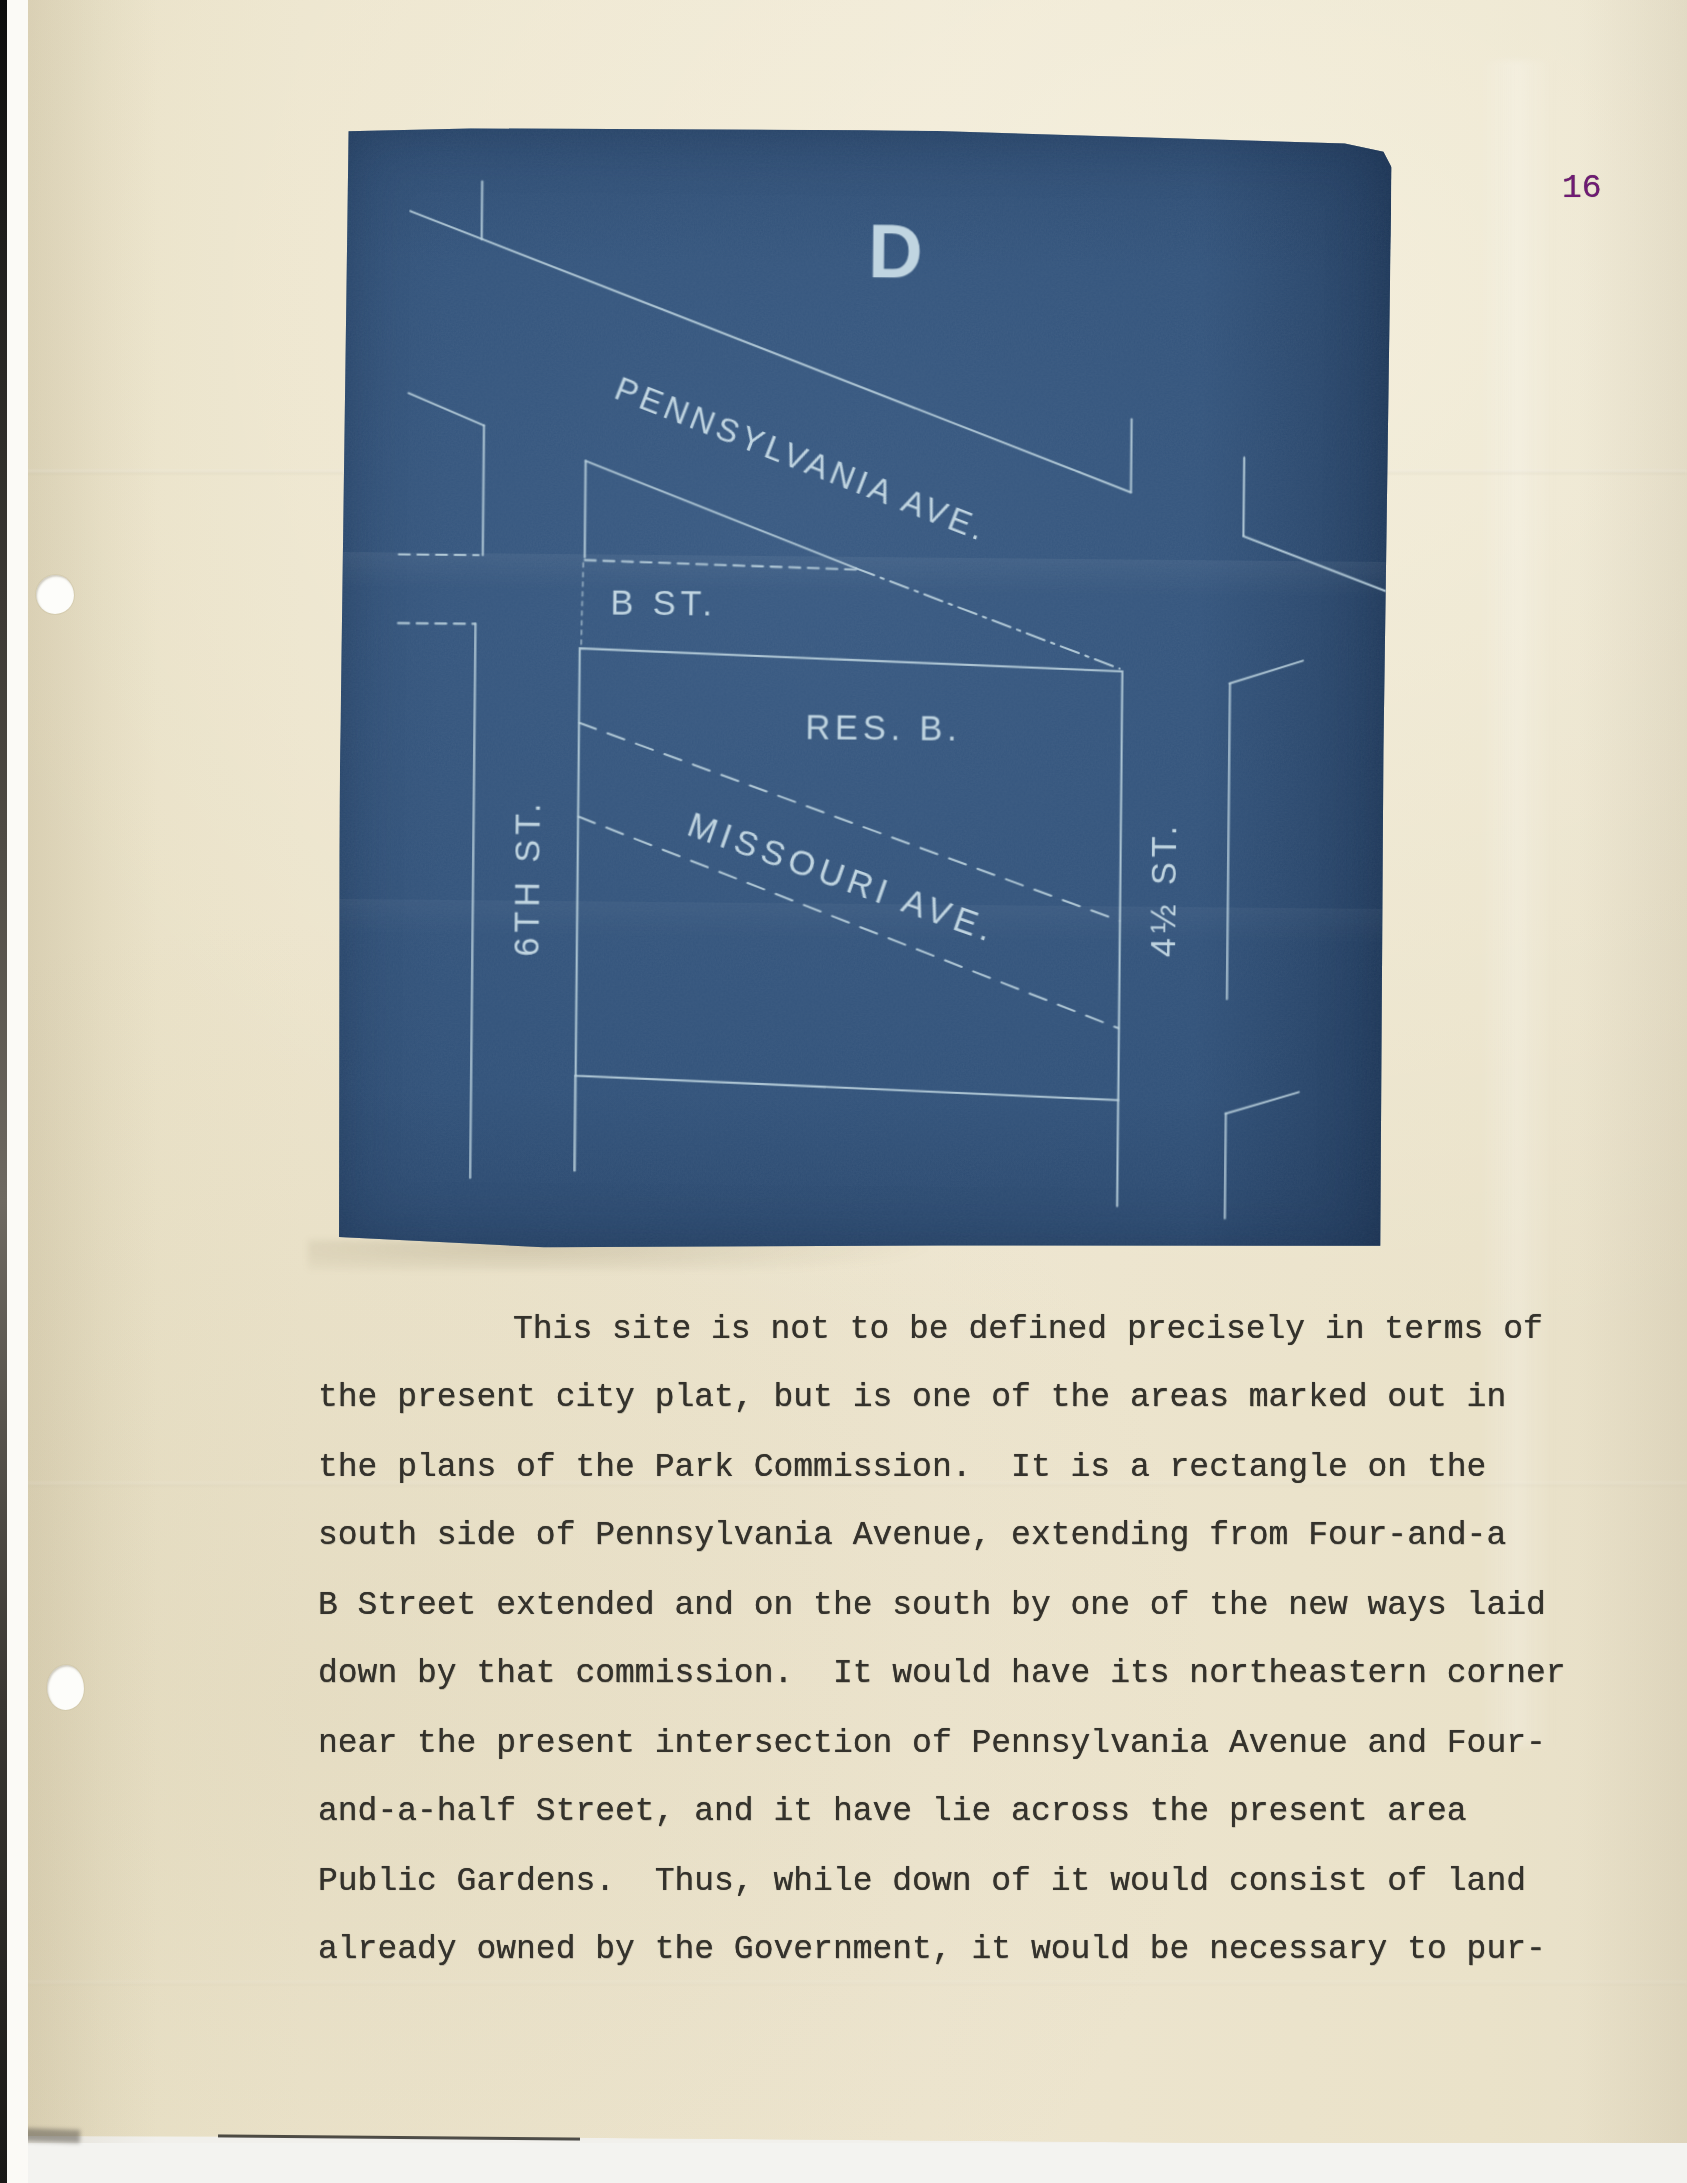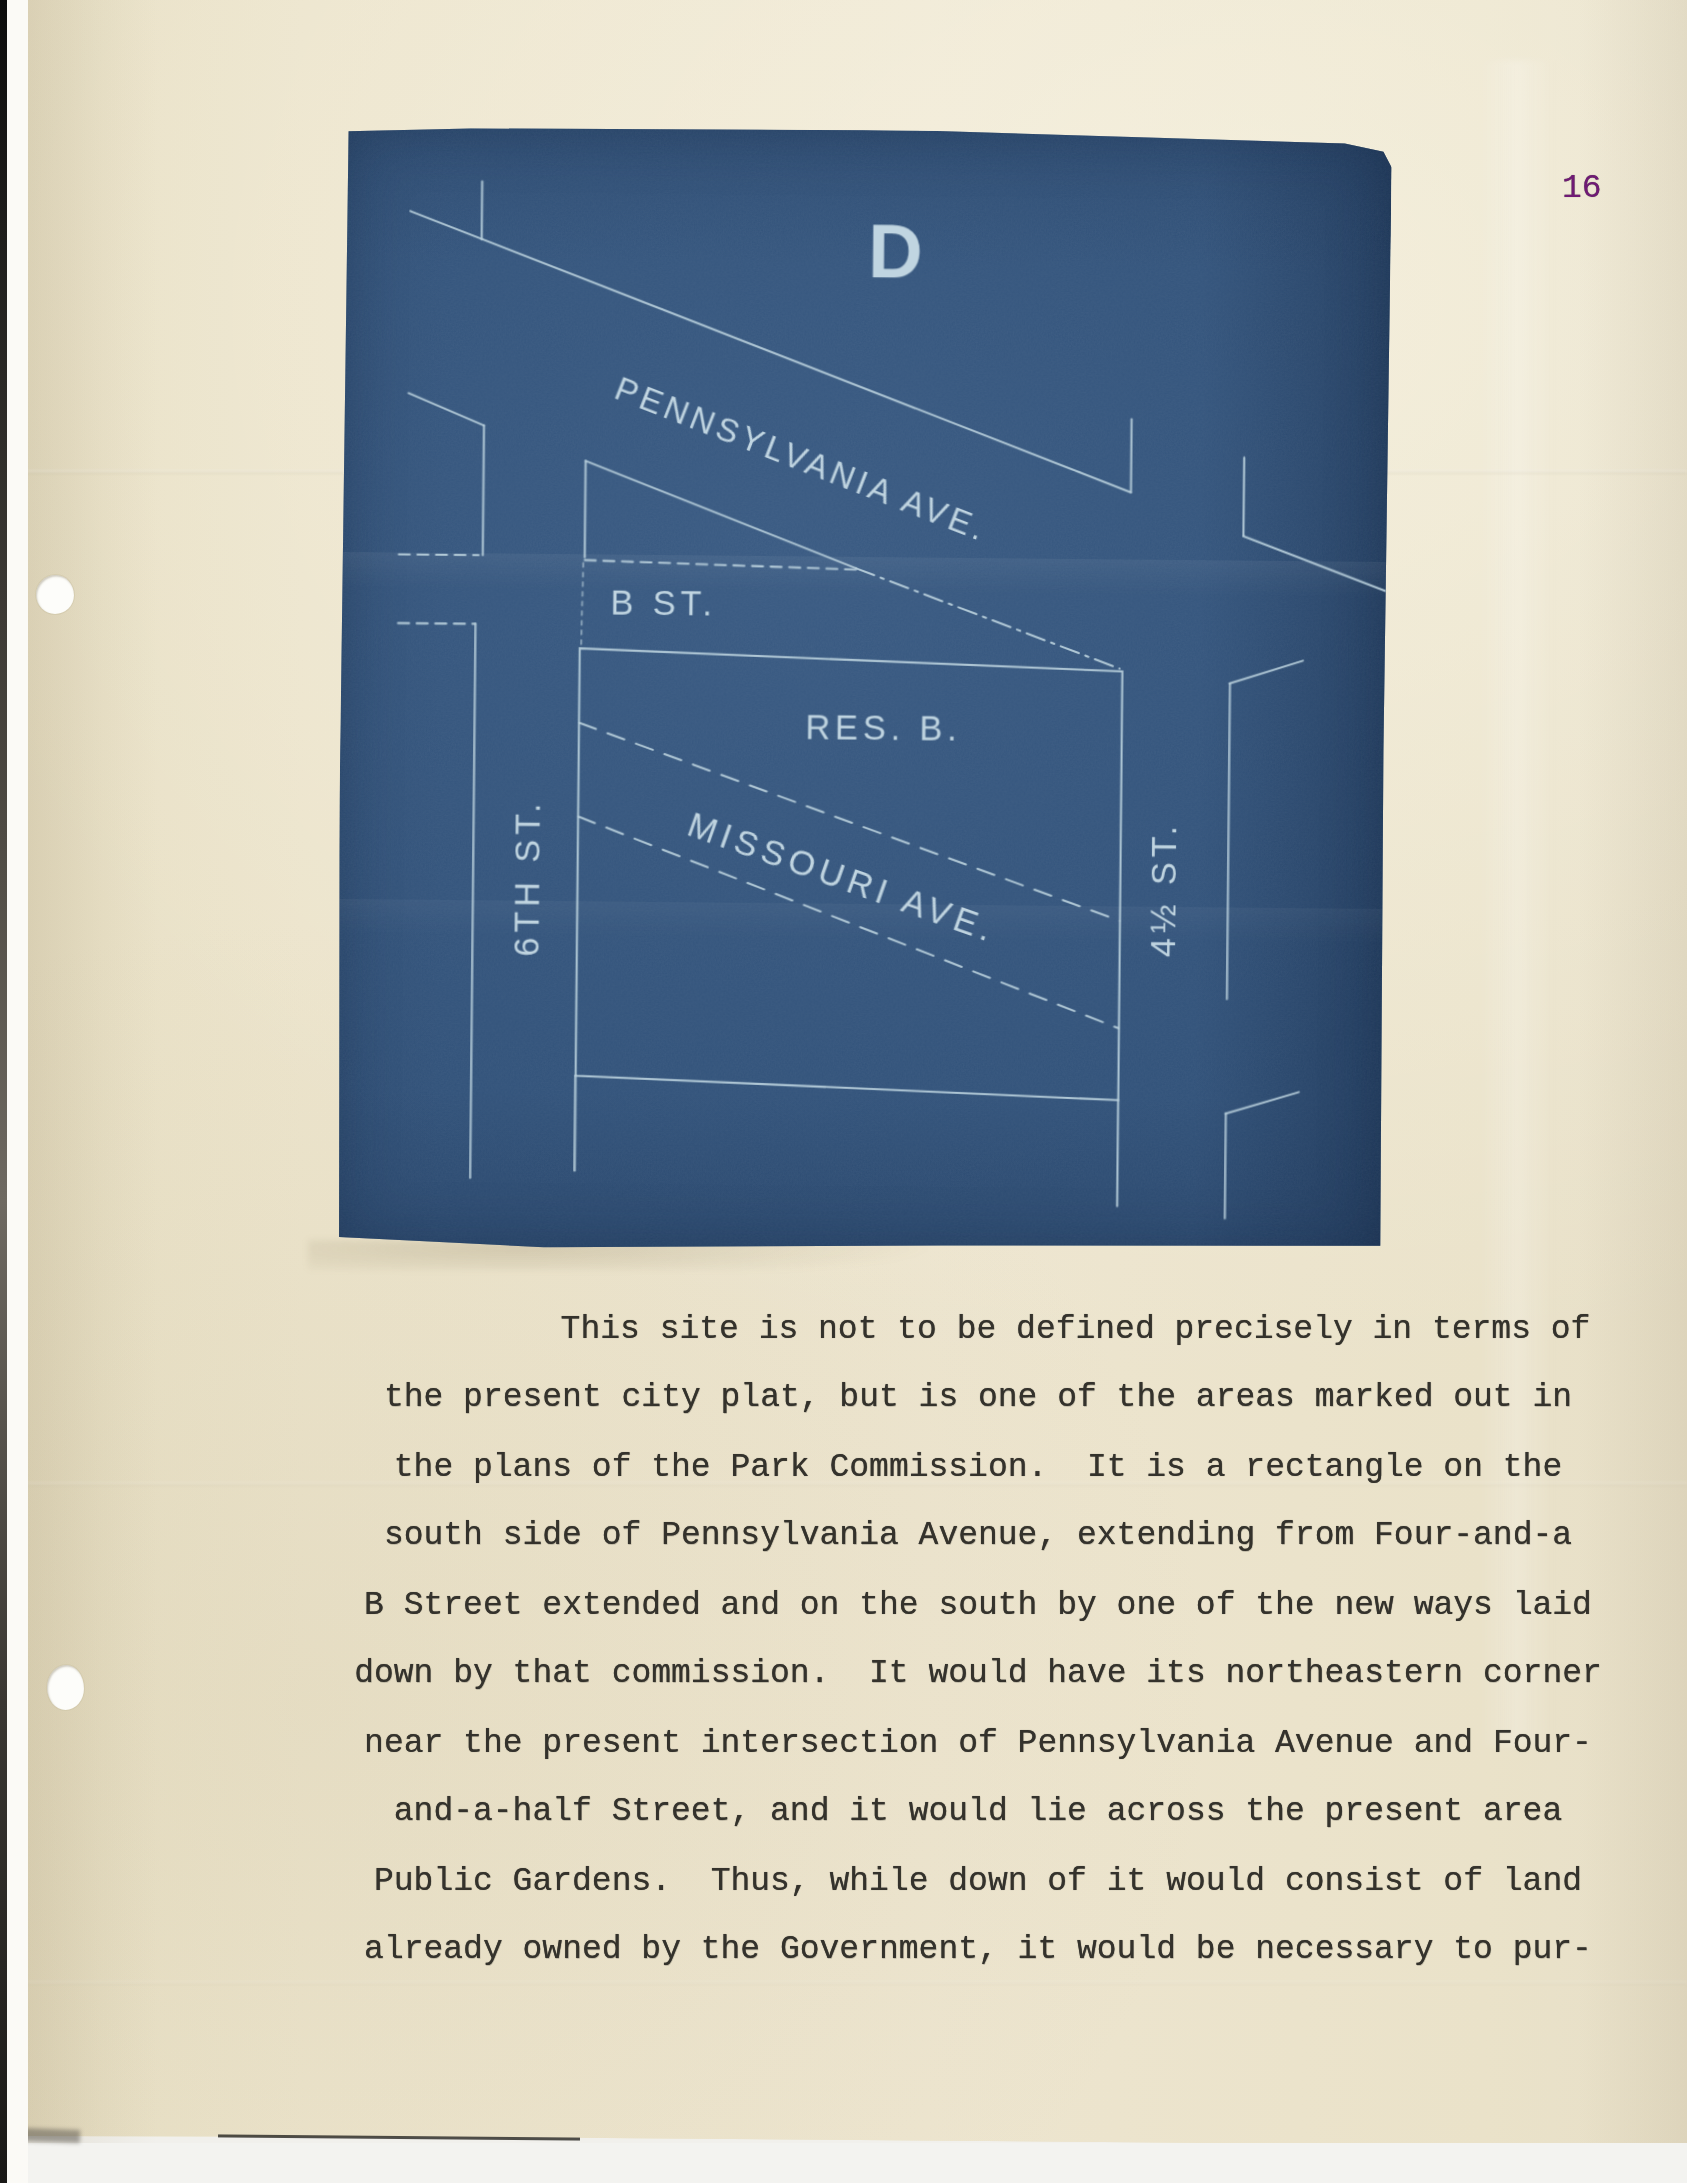--- a/index.html
+++ b/index.html
@@ -68,21 +68,20 @@
   #blueprint .thin{stroke-width:1.2;opacity:.7;}
   #blueprint text{fill:var(--c-maptext,#c8dce6);font-family:"Liberation Sans","DejaVu Sans",sans-serif;opacity:.95;}
   .bp-band{position:absolute;left:0;width:100%;height:35px;background:linear-gradient(180deg,rgba(255,255,255,.05),rgba(255,255,255,0));pointer-events:none;}
 
   
   #typed{
     position:absolute;left:318px;top:1294px;width:1320px;
     font:33px/69px "Liberation Mono","DejaVu Sans Mono",monospace;
     color:#34322c;letter-spacing:0;
     text-shadow:0 0 0.7px rgba(52,50,44,.85),0.5px 0.5px 0 rgba(52,50,44,.18);
-    text-align:center;
   }
   #typed .tline{white-space:pre;height:69px;}
   #typed .tline.indent{padding-left:195px;}
   #typed .tline:nth-child(odd){transform:translateY(0.5px);}
 </style>
 </head>
 <body>
 
 <div id="paper"></div>
 
@@ -156,21 +155,21 @@
 <div id="page-number">16</div>
 
 <div id="typed">
   <div class="tline indent">This site is not to be defined precisely in terms of</div>
   <div class="tline">the present city plat, but is one of the areas marked out in</div>
   <div class="tline">the plans of the Park Commission.  It is a rectangle on the</div>
   <div class="tline">south side of Pennsylvania Avenue, extending from Four-and-a</div>
   <div class="tline">B Street extended and on the south by one of the new ways laid</div>
   <div class="tline">down by that commission.  It would have its northeastern corner</div>
   <div class="tline">near the present intersection of Pennsylvania Avenue and Four-</div>
-  <div class="tline">and-a-half Street, and it would lie across the present area</div>
+  <div class="tline">and-a-half Street, and it have lie across the present area</div>
   <div class="tline">Public Gardens.  Thus, while down of it would consist of land</div>
   <div class="tline">already owned by the Government, it would be necessary to pur-</div>
 </div>
 
 <div id="bottom-band"></div>
 <div id="bottom-edge-line"></div>
 <div id="bottom-corner"></div>
 <div id="edge-black"></div>
 <div id="edge-white"></div>
 

